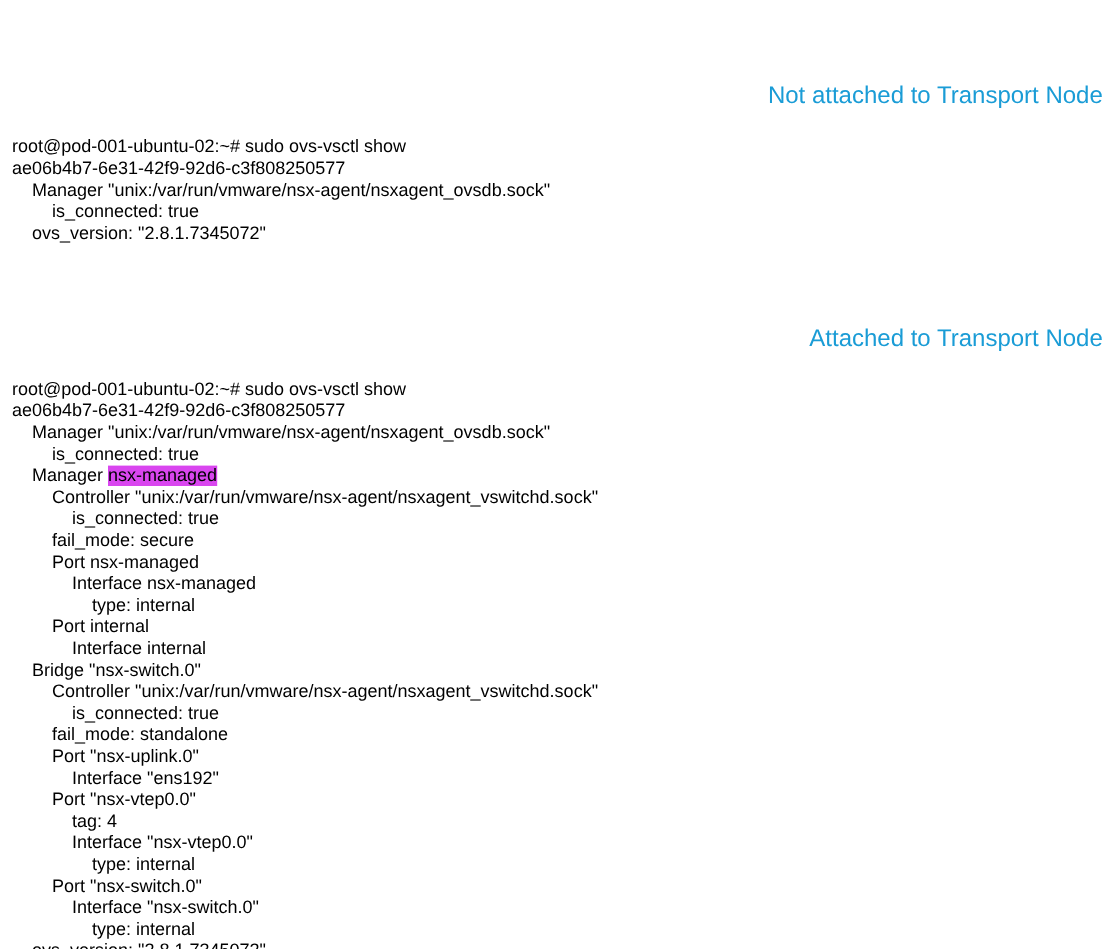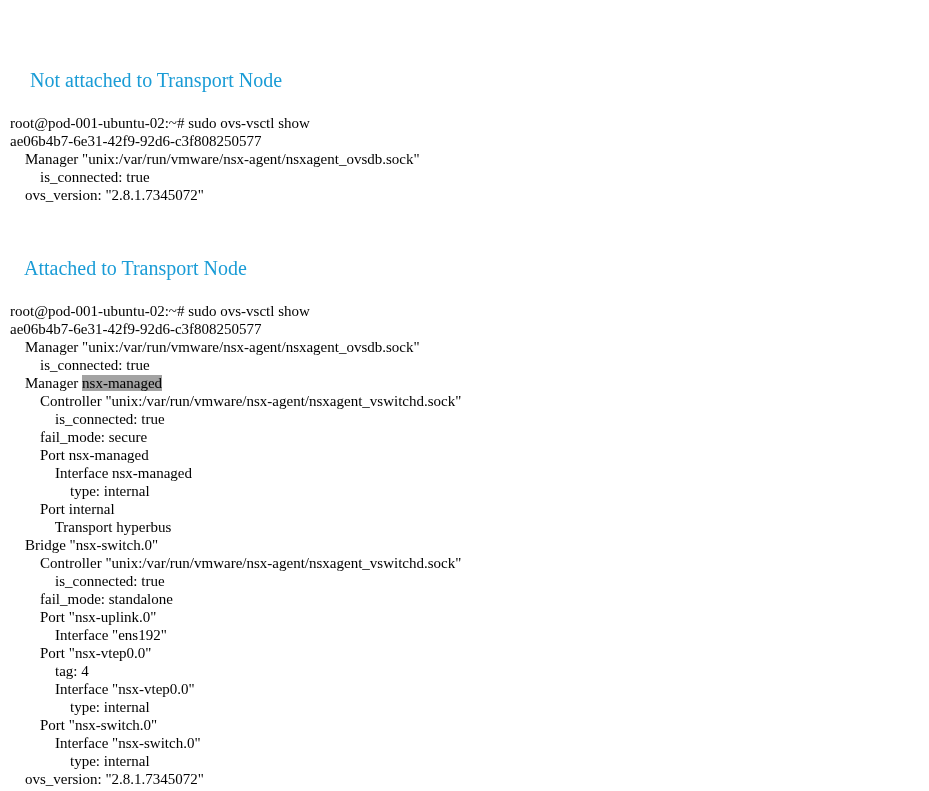--- a/index.html
+++ b/index.html
@@ -8,33 +8,34 @@
       font-family: "Courier New", monospace;
       font-size: 15px;
       line-height: 1.2;
       color: #000;
       background: #fff;
       white-space: pre;
       width: 929px;
       box-sizing: border-box;
     }
     .heading {
-      font-family: Liberation Serif, serif;
+      font-family: Liberation Sans, sans-serif;
       font-size: 20px;
       color: #1a9cd6;
       white-space: normal;
       margin-bottom: 4px;
+      text-align: right;
     }
     .h1 { margin-top: 4px; margin-left: 20px; }
-    .h2 { margin-top: 16px; margin-left: 14px; }
+    .h2 { margin-top: 30px; margin-left: 14px; }
     .term {
-      font-family: Liberation Serif, serif;
+      font-family: Liberation Sans, sans-serif;
     }
     .hl {
-      background: #a3a3a3;
+      background: #d946ef;
     }
   </style>
 </head>
 <body>
 
 
 <div class="heading h1">Not attached to Transport Node</div>
 <div class="term"><span>root@pod-001-ubuntu-02:~# sudo ovs-vsctl show</span>
 <span>ae06b4b7-6e31-42f9-92d6-c3f808250577</span>
 <span>    Manager "unix:/var/run/vmware/nsx-agent/nsxagent_ovsdb.sock"</span>
@@ -47,21 +48,21 @@
 <span>    Manager "unix:/var/run/vmware/nsx-agent/nsxagent_ovsdb.sock"</span>
 <span>        is_connected: true</span>
 <span>    Manager </span><span class="hl">nsx-managed</span>
 <span>        Controller "unix:/var/run/vmware/nsx-agent/nsxagent_vswitchd.sock"</span>
 <span>            is_connected: true</span>
 <span>        fail_mode: secure</span>
 <span>        Port nsx-managed</span>
 <span>            Interface nsx-managed</span>
 <span>                type: internal</span>
 <span>        Port internal</span>
-<span>            Transport hyperbus</span>
+<span>            Interface internal</span>
 <span>    Bridge "nsx-switch.0"</span>
 <span>        Controller "unix:/var/run/vmware/nsx-agent/nsxagent_vswitchd.sock"</span>
 <span>            is_connected: true</span>
 <span>        fail_mode: standalone</span>
 <span>        Port "nsx-uplink.0"</span>
 <span>            Interface "ens192"</span>
 <span>        Port "nsx-vtep0.0"</span>
 <span>            tag: 4</span>
 <span>            Interface "nsx-vtep0.0"</span>
 <span>                type: internal</span>

